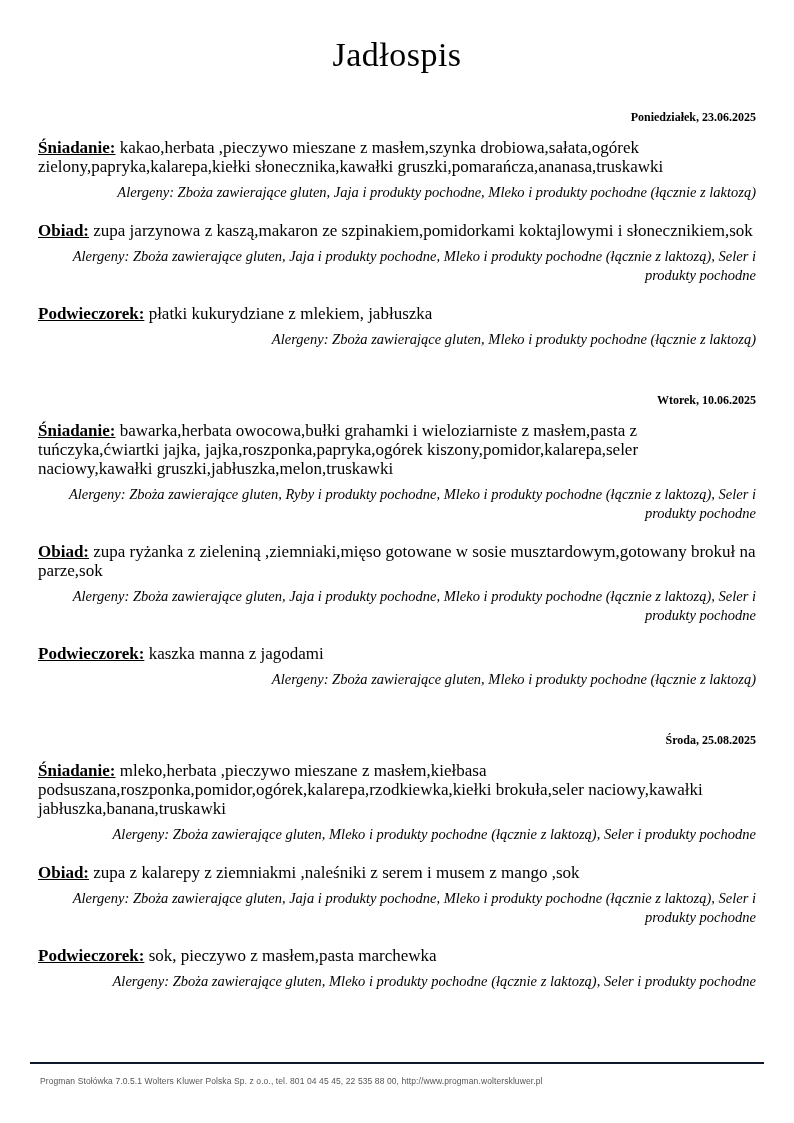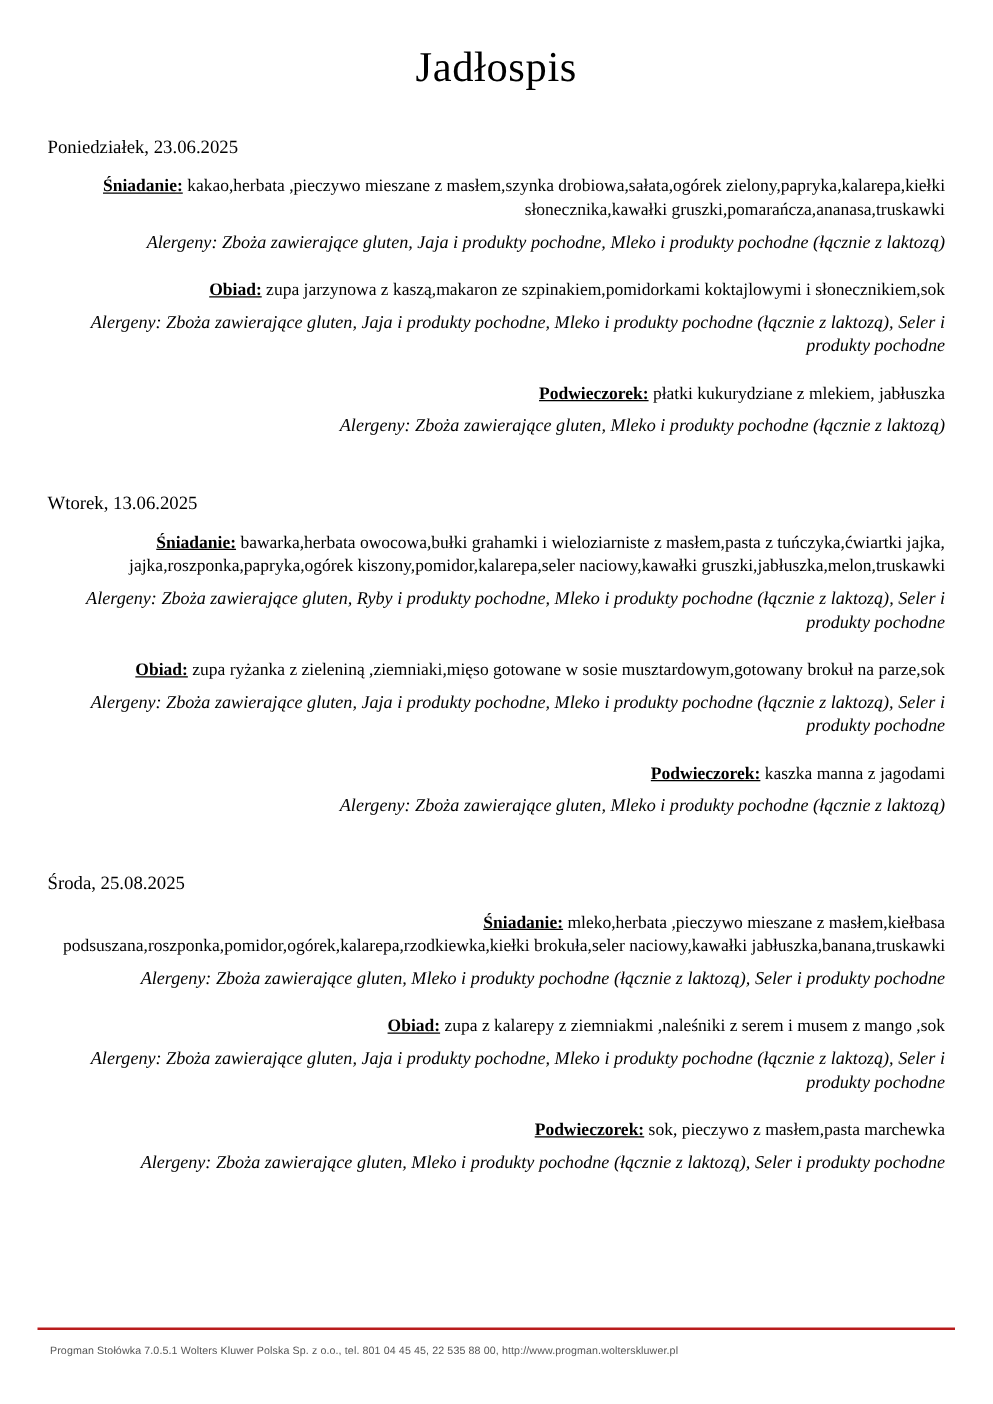--- a/index.html
+++ b/index.html
@@ -19,53 +19,52 @@
     text-align: center;
     font-size: 34px;
     font-weight: 400;
     letter-spacing: 0.5px;
     margin-bottom: 36px;
   }
   .day {
     margin-bottom: 44px;
   }
   .day-header {
-    text-align: left;
-    font-size: 15px;
-    font-weight: 400;
+    text-align: right;
+    font-size: 12px;
+    font-weight: 700;
     margin-bottom: 13px;
   }
   .meal {
     margin-bottom: 19px;
   }
   .meal:last-child {
     margin-bottom: 0;
   }
   .meal-text {
-    font-size: 14px;
+    font-size: 17px;
     line-height: 19px;
-    text-align: right;
   }
   .meal-label {
     font-weight: 700;
     text-decoration: underline;
   }
   .allergens {
     font-style: italic;
     font-size: 14.5px;
     line-height: 19px;
     margin-top: 7px;
     text-align: right;
   }
   .footer {
     position: absolute;
     left: 30px;
     right: 30px;
     top: 1062px;
-    border-top: 2px solid #b91c1c;
+    border-top: 2px solid #0f172a;
     padding-top: 6px;
     padding-left: 10px;
   }
   .footer-text {
     font-family: "Liberation Sans", "DejaVu Sans", sans-serif;
     font-size: 8.5px;
     color: #555555;
     letter-spacing: 0.1px;
   }
 </style>
@@ -89,21 +88,21 @@
       <p class="allergens">Alergeny: Zboża zawierające gluten, Jaja i produkty pochodne, Mleko i produkty pochodne (łącznie z laktozą), Seler i produkty pochodne</p>
     </div>
 
     <div class="meal">
       <p class="meal-text"><span class="meal-label">Podwieczorek:</span> <span>płatki kukurydziane z mlekiem, jabłuszka</span></p>
       <p class="allergens">Alergeny: Zboża zawierające gluten, Mleko i produkty pochodne (łącznie z laktozą)</p>
     </div>
   </section>
 
   <section class="day">
-    <h2 class="day-header">Wtorek, 13.06.2025</h2>
+    <h2 class="day-header">Wtorek, 10.06.2025</h2>
 
     <div class="meal">
       <p class="meal-text"><span class="meal-label">Śniadanie:</span> <span>bawarka,herbata owocowa,bułki grahamki i wieloziarniste  z masłem,pasta z tuńczyka,ćwiartki jajka, jajka,roszponka,papryka,ogórek kiszony,pomidor,kalarepa,seler naciowy,kawałki gruszki,jabłuszka,melon,truskawki</span></p>
       <p class="allergens">Alergeny: Zboża zawierające gluten, Ryby i produkty pochodne, Mleko i produkty pochodne (łącznie z laktozą), Seler i produkty pochodne</p>
     </div>
 
     <div class="meal">
       <p class="meal-text"><span class="meal-label">Obiad:</span> <span>zupa ryżanka z zieleniną ,ziemniaki,mięso gotowane w sosie musztardowym,gotowany brokuł na parze,sok</span></p>
       <p class="allergens">Alergeny: Zboża zawierające gluten, Jaja i produkty pochodne, Mleko i produkty pochodne (łącznie z laktozą), Seler i produkty pochodne</p>
     </div>

